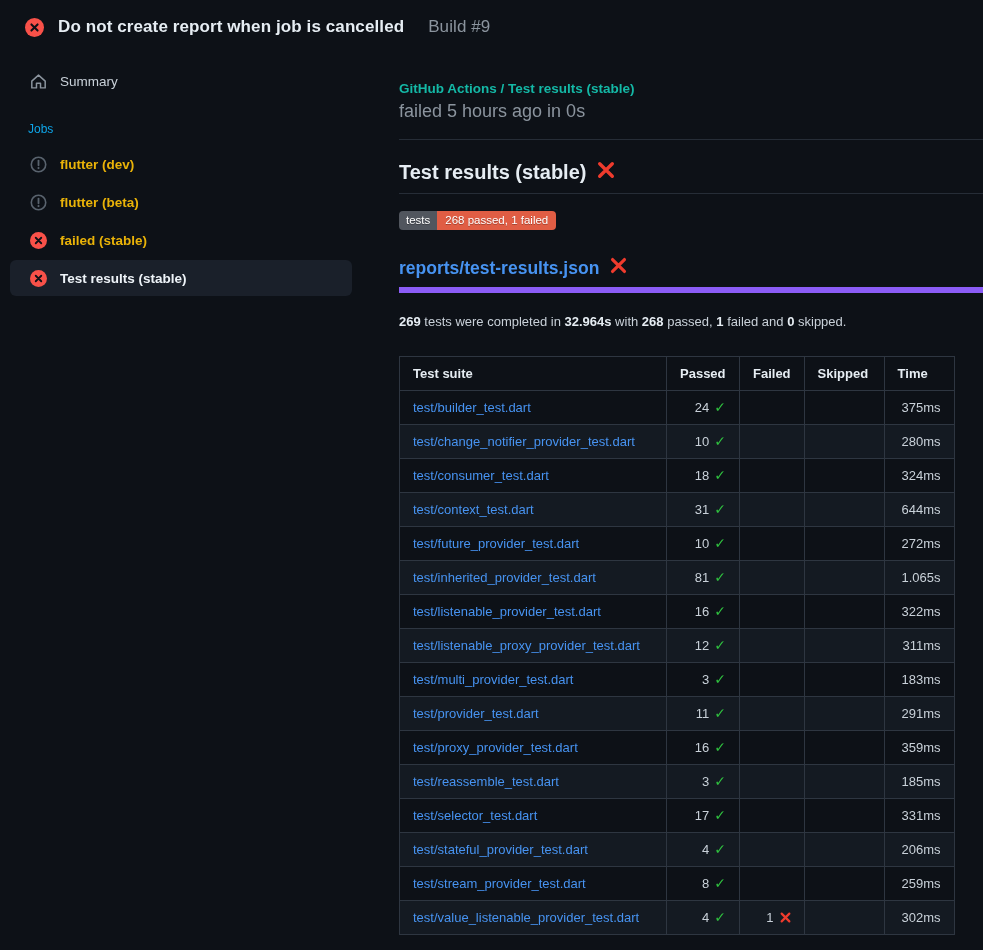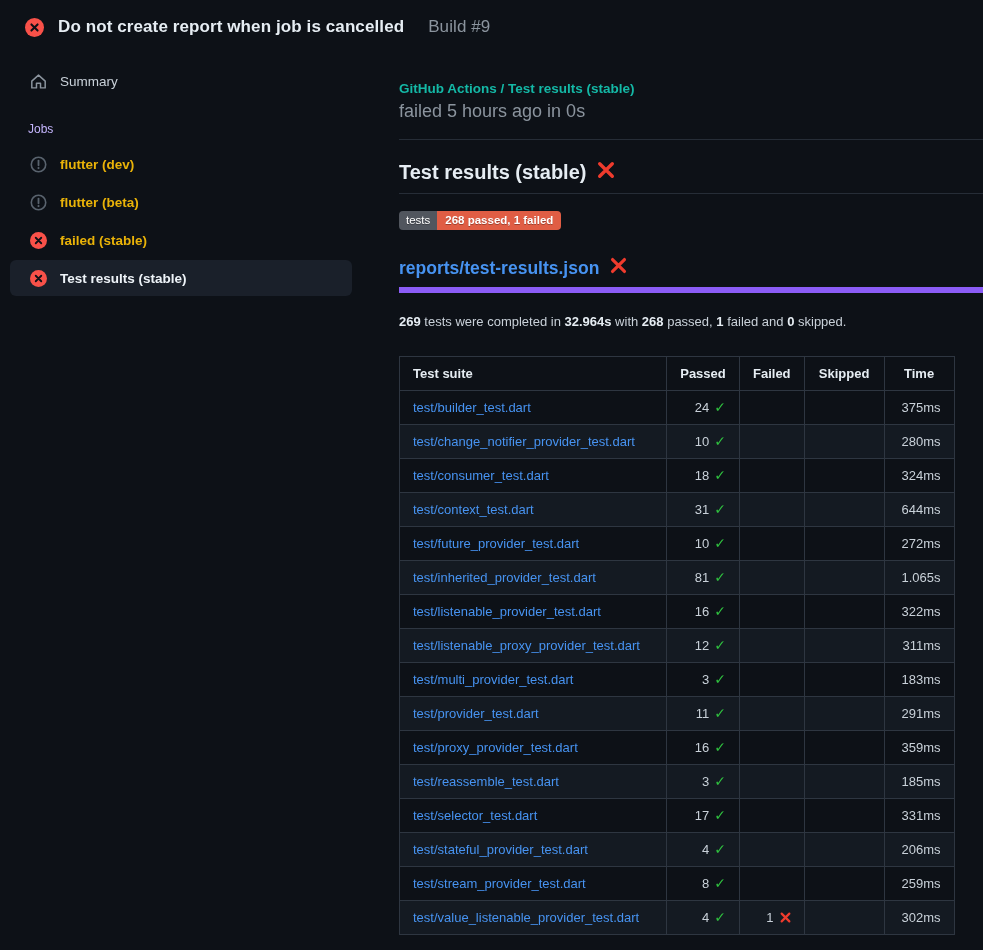--- a/index.html
+++ b/index.html
@@ -44,21 +44,21 @@
     margin-left: 30px;
     height: 22px;
     cursor: pointer;
     color: #c9d1d9;
     font-size: 13.5px;
   }
   .summary-item svg { display: block; }
   .jobs-label {
     margin: 30px 0 10px 28px;
     font-size: 12px;
-    color: #c4b5fd;
+    color: #0ea5e9;
   }
   .job-item {
     display: flex;
     align-items: center;
     gap: 13px;
     height: 36px;
     margin: 2px 47px 2px 10px;
     padding-left: 20px;
     border-radius: 6px;
     font-size: 13.5px;
@@ -104,21 +104,21 @@
     display: inline-flex;
     margin-top: 17px;
     border-radius: 4px;
     overflow: hidden;
     font-size: 11.5px;
     line-height: 19px;
     color: #ffffff;
     text-shadow: 0 1px 0 rgba(0,0,0,.3);
   }
   .badge .badge-label { background: #51565e; padding: 0 7px; }
-  .badge .badge-value { background: #e05d44; padding: 0 8px; font-weight: bold; }
+  .badge .badge-value { background: #e05d44; padding: 0 8px; }
   h2.report-title {
     display: flex;
     align-items: center;
     gap: 11px;
     margin-top: 27px;
     padding-bottom: 8px;
     border-bottom: 6px solid #8b5cf6;
     font-size: 17.5px;
     font-weight: 700;
   }
@@ -138,21 +138,21 @@
   }
   table.results th, table.results td {
     border: 1px solid #2e3641;
     padding: 8px 13px;
     line-height: 17px;
     white-space: nowrap;
   }
   table.results th {
     font-weight: 700;
     color: #e6edf3;
-    text-align: center;
+    text-align: left;
   }
   table.results th.col-suite { text-align: left; }
   table.results td { text-align: right; color: #c9d1d9; }
   table.results td.col-suite { text-align: left; }
   table.results tbody tr:nth-child(even) { background: #141a22; }
   table.results a { color: #4793f1; }
   .col-suite  { width: 267px; min-width: 267px; }
   .col-passed { width: 73px;  min-width: 73px; }
   .col-failed { width: 64px;  min-width: 64px; }
   .col-skipped{ width: 80px;  min-width: 80px; }

